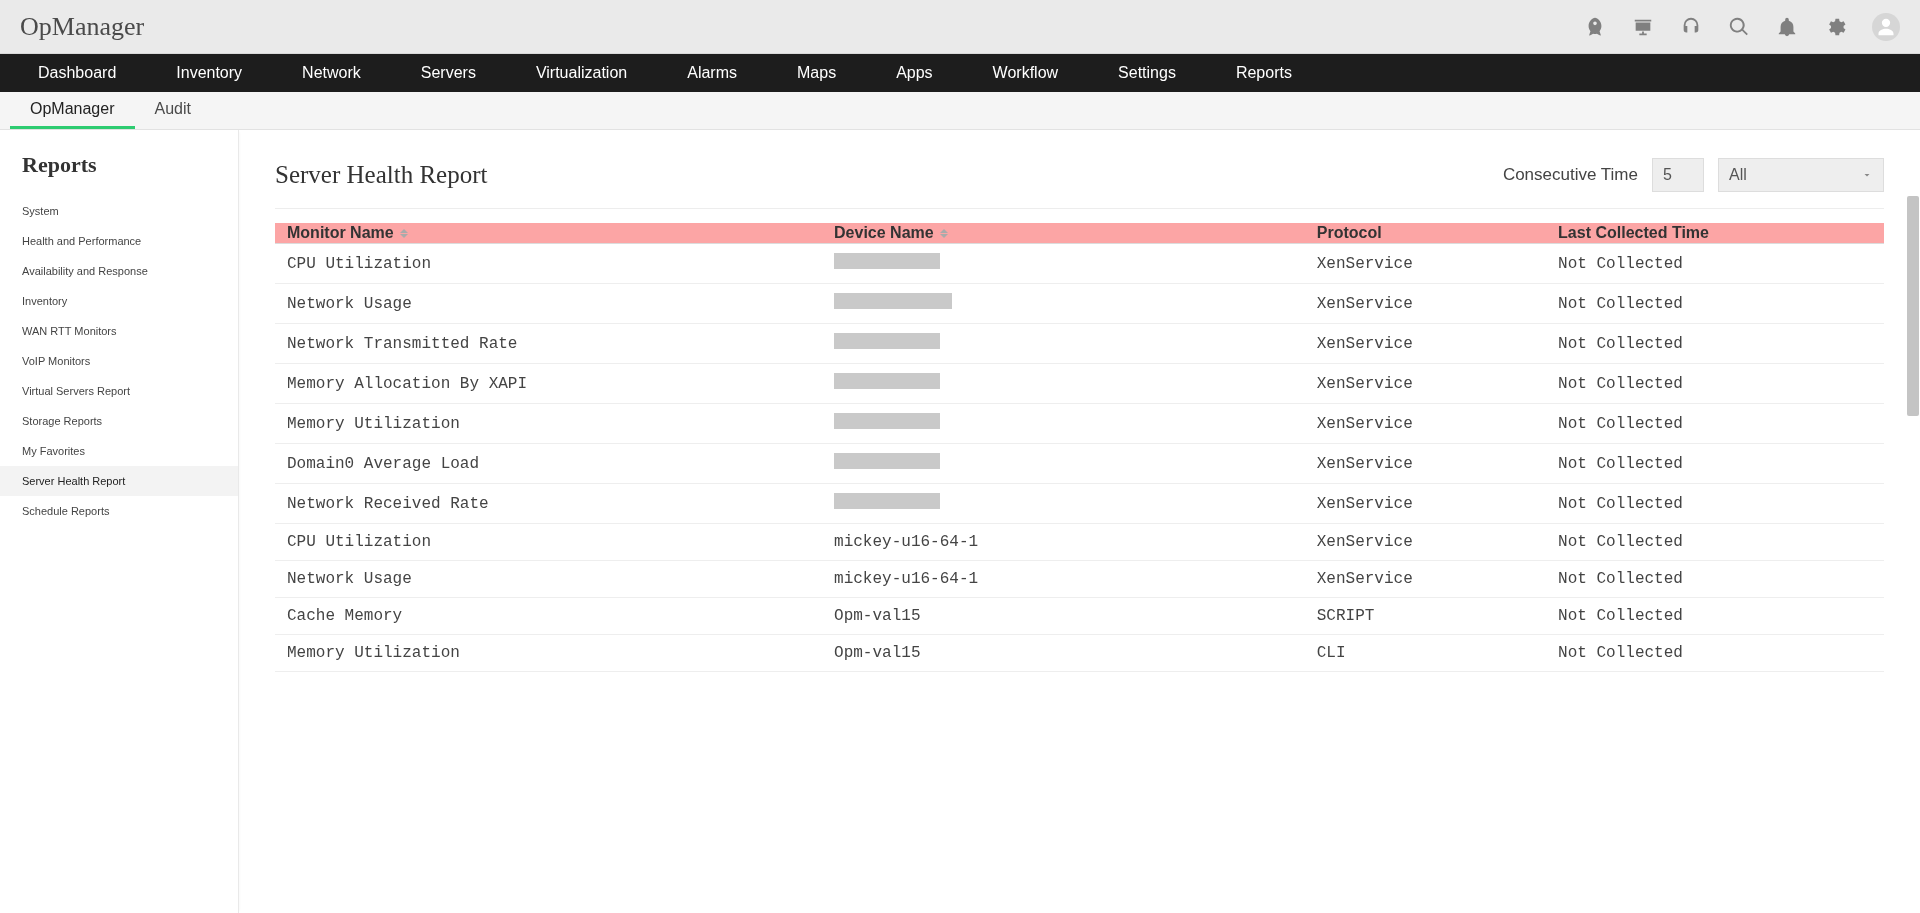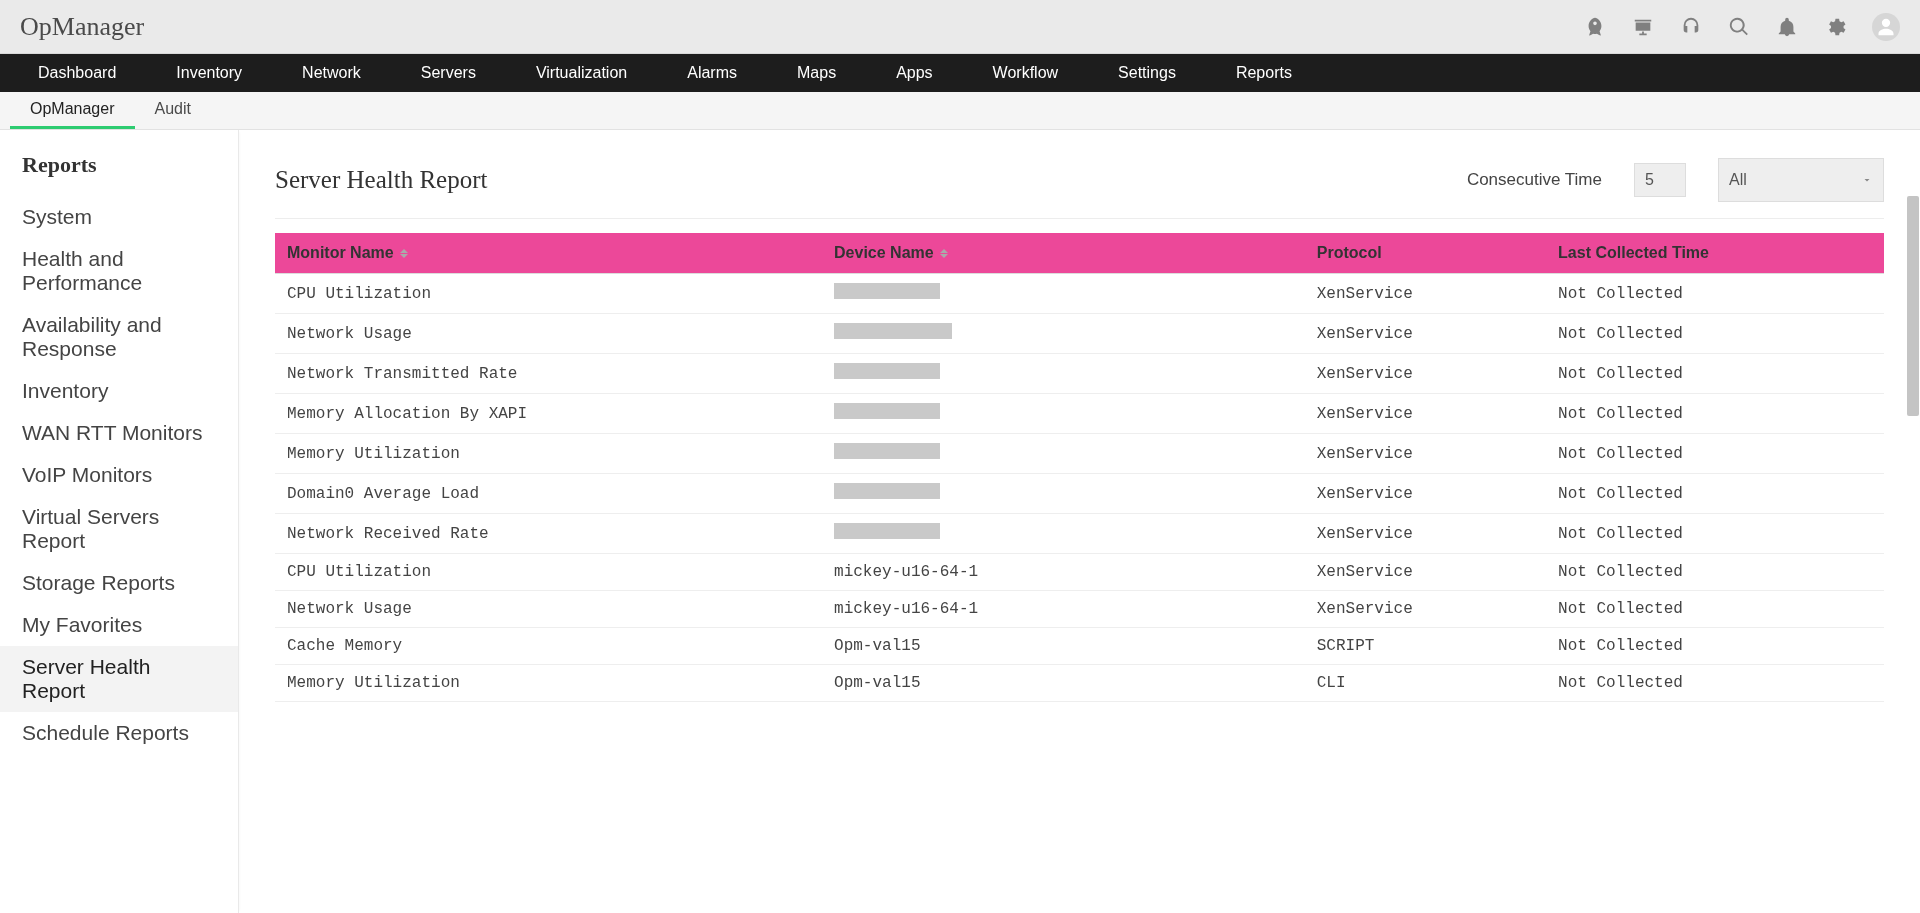--- a/index.html
+++ b/index.html
@@ -85,21 +85,21 @@
   }
   .sidebar-title {
     font-family: Georgia, "Times New Roman", serif;
     font-size: 22px;
     font-weight: 600;
     color: #333;
     padding: 0 22px 18px 22px;
   }
   .sidebar-item {
     padding: 9px 22px;
-    font-size: 21px;
+    font-size: 11px;
     color: #444;
     cursor: pointer;
   }
   .sidebar-item.active { background:#f3f3f3; color:#222;}
 
   .content {
     flex: 1;
     padding: 28px 36px;
     overflow: auto;
     position: relative;
@@ -115,61 +115,61 @@
   .page-title {
     font-family: Georgia, "Times New Roman", serif;
     font-size: 25px;
     color: #333;
     font-weight: 500;
   }
   .header-controls {
     margin-left: auto;
     display: flex;
     align-items: center;
-    gap: 32px;
+    gap: 14px;
     font-size: 17px;
     color: #444;
   }
   .ctrl-input {
     width: 52px;
     height: 34px;
     background: #eee;
     border: 1px solid #ddd;
     padding: 0 10px;
     font-size: 16px;
     color:#555;
   }
   .ctrl-select {
     width: 166px;
-    height: 44px;
+    height: 34px;
     background: #eee;
     border: 1px solid #ddd;
     display: flex;
     align-items: center;
     justify-content: space-between;
     padding: 0 10px;
     font-size: 16px;
     color:#555;
     cursor: pointer;
   }
   .ctrl-select svg { width:12px; height:12px; fill:#888; }
 
   
   table.report {
     width: 100%;
     border-collapse: collapse;
     margin-top: 14px;
     font-size: 16px;
   }
   table.report thead th {
-    background: #ec4899;
+    background: #fca5a5;
     text-align: left;
     font-weight: 600;
     color: #333;
-    padding: 11px 12px;
+    padding: 1px 12px;
     border-bottom: 1px solid #dcdcdc;
     position: relative;
   }
   .sort-ind {
     display: inline-flex;
     flex-direction: column;
     margin-left: 6px;
     vertical-align: middle;
   }
   .sort-ind span {

